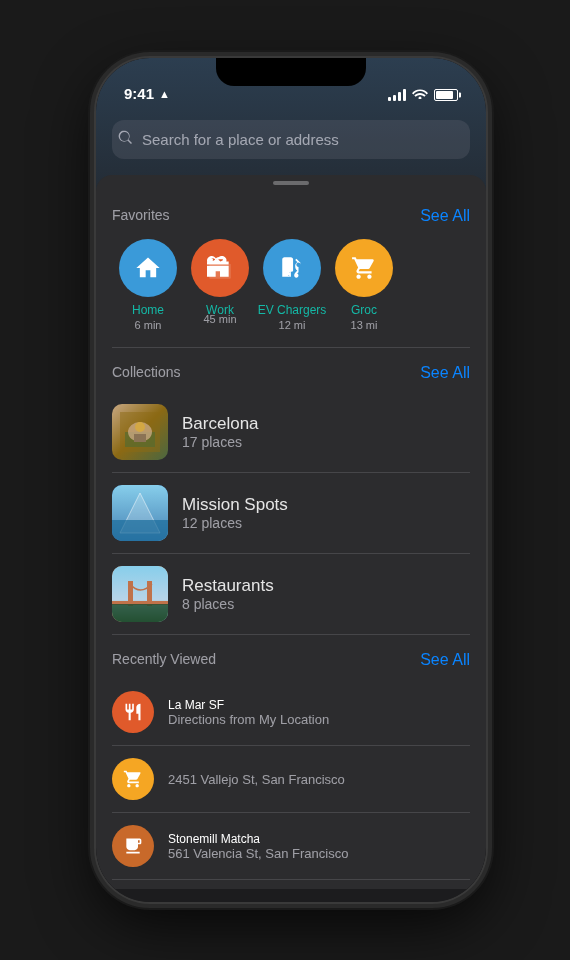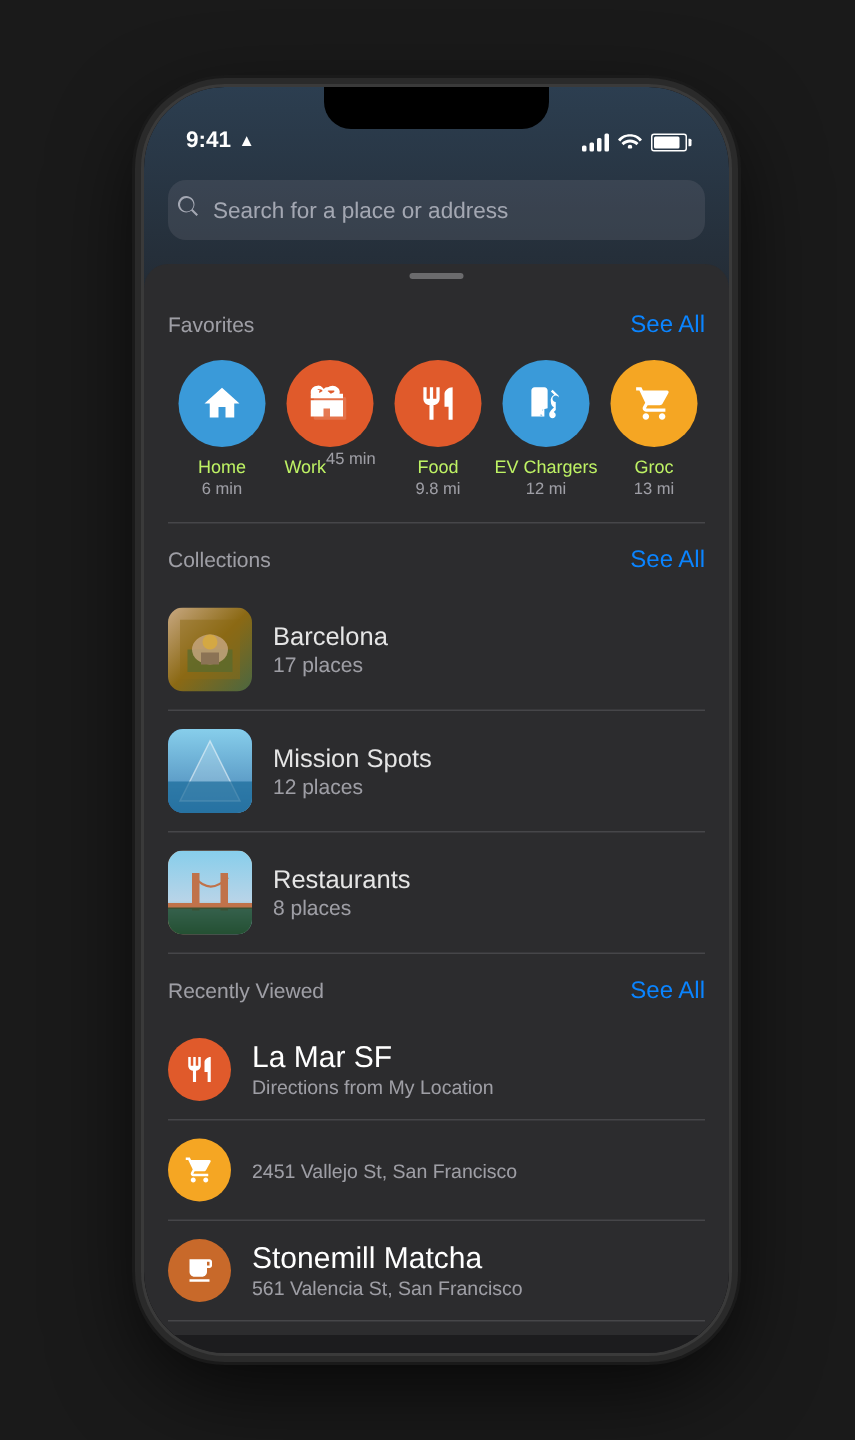--- a/index.html
+++ b/index.html
@@ -181,21 +181,21 @@
       font-size: 24px;
     }
 
     .favorite-icon.home { background: #3a9ad9; }
     .favorite-icon.work { background: #e05a2b; }
     .favorite-icon.food { background: #e05a2b; }
     .favorite-icon.ev { background: #3a9ad9; }
     .favorite-icon.grocery { background: #f5a623; }
 
     .favorite-label {
-      color: #bef264;
+      color: #14b8a6;
       font-size: 12px;
       font-weight: 500;
       text-align: center;
     }
 
     .favorite-sub {
       color: rgba(235, 235, 245, 0.6);
       font-size: 11px;
       text-align: center;
       margin-top: -4px;
@@ -287,21 +287,21 @@
 
     .recent-icon.orange { background: #e05a2b; }
     .recent-icon.yellow { background: #f5a623; }
     .recent-icon.coffee { background: #c8692a; }
     .recent-icon.star { background: #8e8e93; }
 
     .recent-info {}
 
     .recent-name {
       color: #fff;
-      font-size: 20px;
+      font-size: 12px;
       font-weight: 500;
     }
 
     .recent-sub {
       color: rgba(235, 235, 245, 0.6);
       font-size: 13px;
     }
 
     
     .signal-bars {
@@ -430,35 +430,26 @@
               <div class="favorite-icon work">
                 <svg width="26" height="26" viewBox="0 0 24 24" fill="white">
                   <path d="M20 6h-2.18c.07-.44.18-.88.18-1.36C18 2.99 16.01 1 13.64 1 12.4 1 11.28 1.51 10.5 2.37L9 4 7.5 2.37A3.63 3.63 0 0 0 4.36 1C1.99 1 0 2.99 0 5.36c0 .48.1.92.18 1.36H0v2h20V6zm-9.5-1.63C10.88 3.54 11.67 3 12.64 3h1c.55 0 1 .45 1 1v.88l-2.14 1.12zM4.36 3h1c.97 0 1.76.54 2.14 1.37L5.36 5.5V4.5c0-.55.45-1 1-1H4.36c-.75 0-1.36.61-1.36 1.36 0 .25.08.48.18.64H4.36zM0 10v10h8v-5h4v5h8V10H0z"></path>
                   <rect x="2" y="8" width="20" height="14" rx="1" fill="rgba(255,255,255,0.15)"></rect>
                   <path d="M8 4h8c0-1.1-.9-2-2-2h-4C8.9 2 8 2.9 8 4z"></path>
                   <path d="M4 10h16v10H4z" fill="none"></path>
                   <rect x="4" y="10" width="16" height="10" rx="0.5" fill="rgba(255,255,255,0.05)"></rect>
 
                 </svg>
               </div>
-              <div style="display:flex;flex-direction:row;">
+              <div style="display:flex;flex-direction:column;align-items:center;">
                 <span class="favorite-label">Work</span>
                 <span class="favorite-sub">45 min</span>
               </div>
             </div>
 
-            <div class="favorite-item">
-              <div class="favorite-icon food">
-                <svg width="26" height="26" viewBox="0 0 24 24" fill="white">
-                  <path d="M11 9H9V2H7v7H5V2H3v7c0 2.12 1.66 3.84 3.75 3.97V22h2.5v-9.03C11.34 12.84 13 11.12 13 9V2h-2v7zm5-3v8h2.5v8H21V2c-2.76 0-5 2.24-5 4z"></path>
-                </svg>
-              </div>
-              <span class="favorite-label">Food</span>
-              <span class="favorite-sub">9.8 mi</span>
-            </div>
 
             <div class="favorite-item">
               <div class="favorite-icon ev">
                 <svg width="26" height="26" viewBox="0 0 24 24" fill="white">
                   <path d="M19.77 7.23l.01-.01-3.72-3.72L15 4.56l2.11 2.11A4.006 4.006 0 0 0 15 11c0 1.43.78 2.67 1.93 3.35L15 16.27l.01.01A3.99 3.99 0 0 0 14 19c0 1.1.9 2 2 2s2-.9 2-2a1.98 1.98 0 0 0-1.23-1.84l1.23-1.23V11c1.1 0 2-.9 2-2a2 2 0 0 0-.23-.77zM16 9c0-1.1.9-2 2-2s2 .9 2 2-.9 2-2 2-2-.9-2-2zM7 4H3v2h4V4zm0 3H3v2h4V7zm0 3H3v2h4v-2zm1 9c1.1 0 2-.9 2-2 0-.45-.15-.85-.38-1.19L13 14.89V4c0-1.1-.9-2-2-2H5C3.9 2 3 2.9 3 4v16h8v-4.72l-1.62 1.6c-.23.34-.38.74-.38 1.12 0 1.1.9 2 2 2z"></path>
                 </svg>
               </div>
               <span class="favorite-label">EV Chargers</span>
               <span class="favorite-sub">12 mi</span>
             </div>

